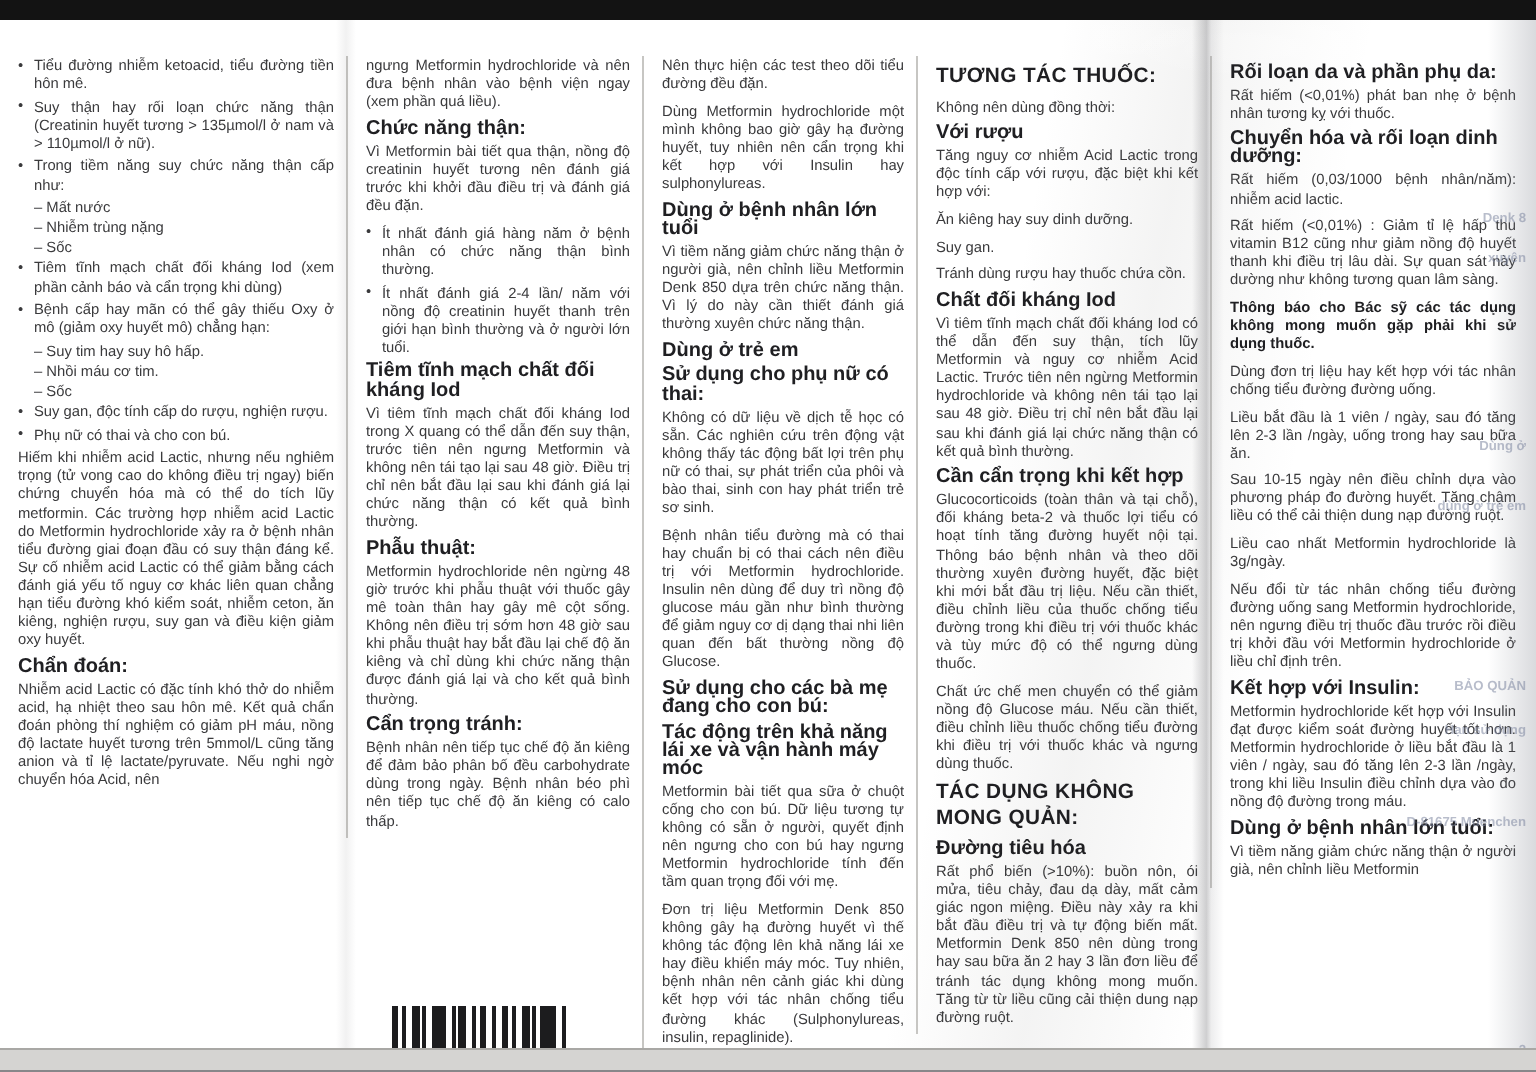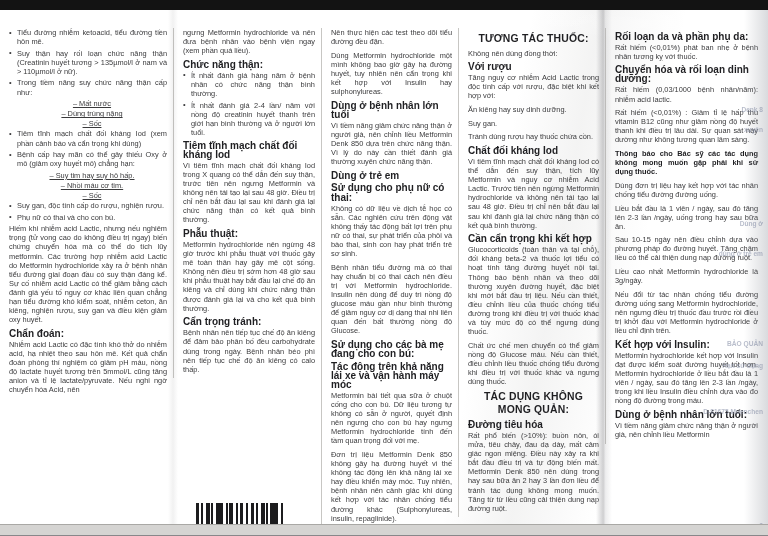--- a/index.html
+++ b/index.html
@@ -44,24 +44,24 @@
     box-sizing:border-box;flex:none;
     padding:0 6px 0 9px;border-left:1px solid #c7c6c3;
     color:var(--ink);
   }
   .col:first-child{border-left:none;padding-left:1px;}
   .blk{font-size:7.4px;line-height:9.1px;text-align:justify;}
   .p{margin:0 0 4.5px;}
   .p-bold{margin:0 0 4.5px;font-weight:bold;color:var(--heading);}
   .bullet{position:relative;padding-left:8px;margin:0 0 2.5px;}
   .bullet::before{content:"\2022";position:absolute;left:0;top:-0.5px;}
-  .dash{padding-left:8px;margin:0 0 1px;text-align:center;text-decoration:underline;}
+  .dash{padding-left:8px;margin:0 0 1px;text-align:left;}
   .h1{
     font-size:10.4px;line-height:12.6px;font-weight:bold;color:var(--heading);
-    letter-spacing:.2px;margin:5px 0 3px;text-align:center;
+    letter-spacing:.2px;margin:5px 0 3px;text-align:left;
   }
   .h2{font-size:10px;font-weight:bold;color:var(--heading);margin:3.5px 0 2px;text-align:left;}
   #barcode{
     position:absolute;left:196px;top:503px;width:88px;height:30px;
     background:
       repeating-linear-gradient(90deg,var(--bar) 0 2px,transparent 2px 5px),
       repeating-linear-gradient(90deg,var(--bar) 0 3px,transparent 3px 11px),
       repeating-linear-gradient(90deg,transparent 0 6px,var(--bar) 6px 7px,transparent 7px 17px);
   }
   #ghost-layer{position:absolute;inset:0;pointer-events:none;}
@@ -77,36 +77,37 @@
 
 <div id="top-band"></div>
 
 <div id="paper" style="background: #ffffff;">
   <div id="columns">
       <div class="col" style="width: 165px;">
         <div class="blk bullet">Tiểu đường nhiễm ketoacid, tiểu đường tiền hôn mê.</div>
         <div class="blk bullet">Suy thận hay rối loạn chức năng thận (Creatinin huyết tương &gt; 135µmol/l ở nam và &gt; 110µmol/l ở nữ).</div>
         <div class="blk bullet">Trong tiềm năng suy chức năng thận cấp như:</div>
         <div class="blk dash">– Mất nước</div>
-        <div class="blk dash">– Dùng trùng nặng</div>
+        <div class="blk dash">– Nhiễm trùng nặng</div>
         <div class="blk dash">– Sốc</div>
         <div class="blk bullet">Tiêm tĩnh mạch chất đối kháng Iod (xem phần cảnh báo và cẩn trọng khi dùng)</div>
         <div class="blk bullet">Bệnh cấp hay mãn có thể gây thiếu Oxy ở mô (giảm oxy huyết mô) chẳng hạn:</div>
         <div class="blk dash">– Suy tim hay suy hô hấp.</div>
         <div class="blk dash">– Nhồi máu cơ tim.</div>
         <div class="blk dash">– Sốc</div>
         <div class="blk bullet">Suy gan, độc tính cấp do rượu, nghiện rượu.</div>
         <div class="blk bullet">Phụ nữ có thai và cho con bú.</div>
         <div class="blk p">Hiếm khi nhiễm acid Lactic, nhưng nếu nghiêm trọng (tử vong cao do không điều trị ngay) biến chứng chuyển hóa mà có thể do tích lũy metformin. Các trường hợp nhiễm acid Lactic do Metformin hydrochloride xảy ra ở bệnh nhân tiểu đường giai đoạn đầu có suy thận đáng kể. Sự cố nhiễm acid Lactic có thể giảm bằng cách đánh giá yếu tố nguy cơ khác liên quan chẳng hạn tiểu đường khó kiểm soát, nhiễm ceton, ăn kiêng, nghiện rượu, suy gan và điều kiện giảm oxy huyết.</div>
         <div class="blk h2">Chẩn đoán:</div>
         <div class="blk p">Nhiễm acid Lactic có đặc tính khó thở do nhiễm acid, hạ nhiệt theo sau hôn mê. Kết quả chẩn đoán phòng thí nghiệm có giảm pH máu, nồng độ lactate huyết tương trên 5mmol/L cũng tăng anion và tỉ lệ lactate/pyruvate. Nếu nghi ngờ chuyển hóa Acid, nên</div>
       </div>
       <div class="col" style="width: 148px;">
         <div class="blk p">ngưng Metformin hydrochloride và nên đưa bệnh nhân vào bệnh viện ngay (xem phần quá liều).</div>
         <div class="blk h2">Chức năng thận:</div>
+        <div class="blk p">Vì Metformin bài tiết qua thận, nồng độ creatinin huyết tương nên đánh giá trước khi khởi đầu điều trị và đánh giá đều đặn.</div>
         <div class="blk bullet">Ít nhất đánh giá hàng năm ở bệnh nhân có chức năng thận bình thường.</div>
         <div class="blk bullet">Ít nhất đánh giá 2-4 lần/ năm với nồng độ creatinin huyết thanh trên giới hạn bình thường và ở người lớn tuổi.</div>
         <div class="blk h2">Tiêm tĩnh mạch chất đối kháng Iod</div>
         <div class="blk p">Vì tiêm tĩnh mạch chất đối kháng Iod trong X quang có thể dẫn đến suy thận, trước tiên nên ngưng Metformin và không nên tái tạo lại sau 48 giờ. Điều trị chỉ nên bắt đầu lại sau khi đánh giá lại chức năng thận có kết quả bình thường.</div>
         <div class="blk h2">Phẫu thuật:</div>
         <div class="blk p">Metformin hydrochloride nên ngừng 48 giờ trước khi phẫu thuật với thuốc gây mê toàn thân hay gây mê cột sống. Không nên điều trị sớm hơn 48 giờ sau khi phẫu thuật hay bắt đầu lại chế độ ăn kiêng và chỉ dùng khi chức năng thận được đánh giá lại và cho kết quả bình thường.</div>
         <div class="blk h2">Cẩn trọng tránh:</div>
         <div class="blk p">Bệnh nhân nên tiếp tục chế độ ăn kiêng để đảm bảo phân bố đều carbohydrate dùng trong ngày. Bệnh nhân béo phì nên tiếp tục chế độ ăn kiêng có calo thấp.</div>
       </div>
       <div class="col" style="width: 137px;">

